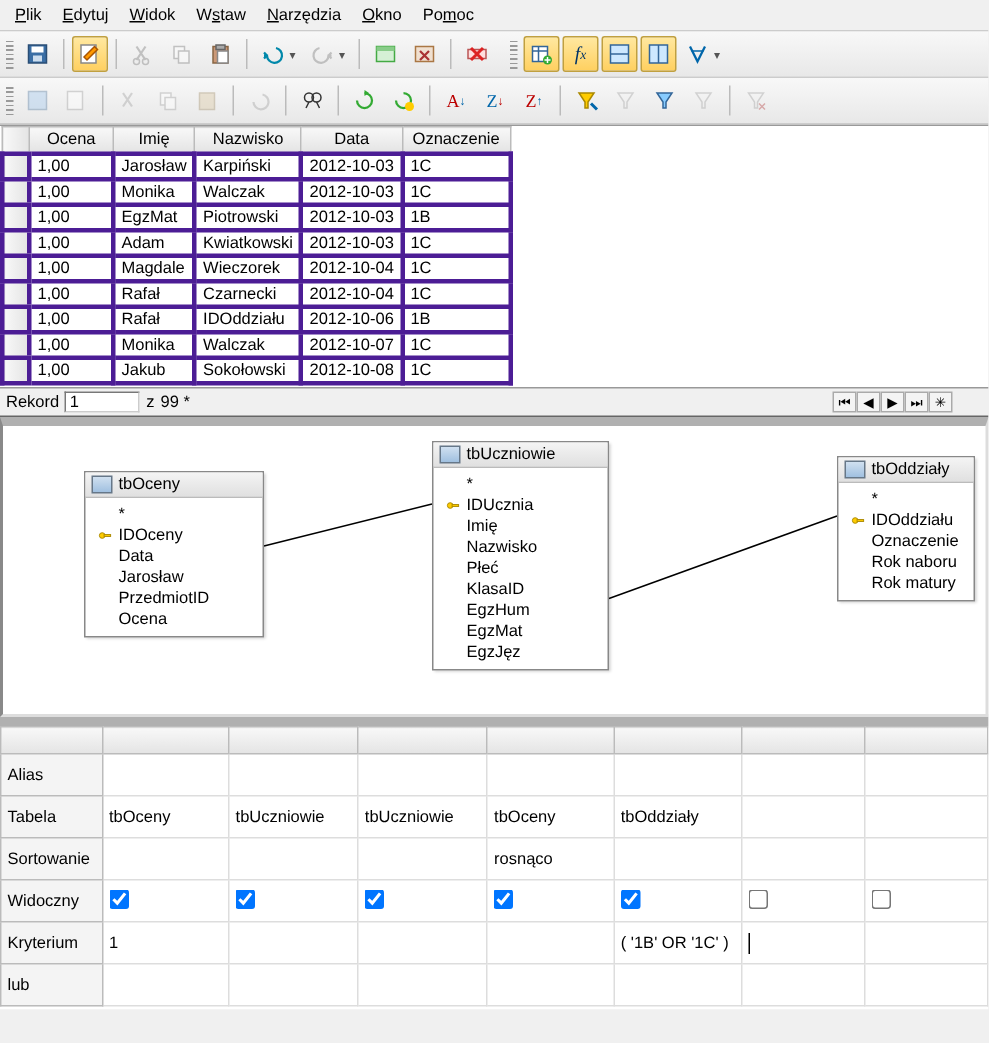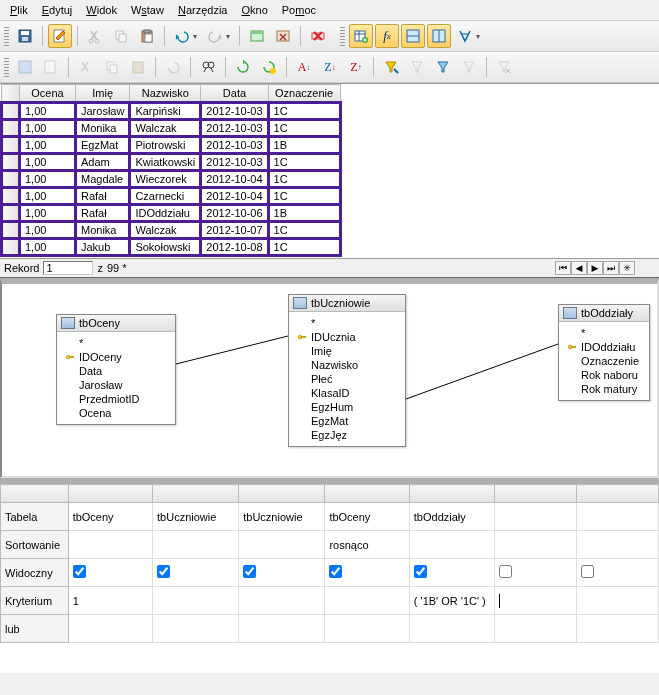--- a/index.html
+++ b/index.html
@@ -499,20 +499,30 @@
           <th class="colhead"></th>
           <th class="colhead"></th>
           <th class="colhead"></th>
           <th class="colhead"></th>
           <th class="colhead"></th>
           <th class="colhead"></th>
         </tr>
       </thead>
   <tbody id="design-body">
         <tr>
+          <td class="rowlabel">Alias</td>
+          <td class="cell"></td>
+          <td class="cell"></td>
+          <td class="cell"></td>
+          <td class="cell"></td>
+          <td class="cell"></td>
+          <td class="cell"></td>
+          <td class="cell"></td>
+        </tr>
+        <tr>
           <td class="rowlabel">Tabela</td>
           <td class="cell">tbOceny</td>
           <td class="cell">tbUczniowie</td>
           <td class="cell">tbUczniowie</td>
           <td class="cell">tbOceny</td>
           <td class="cell">tbOddziały</td>
           <td class="cell"></td>
           <td class="cell"></td>
         </tr>
         <tr>

